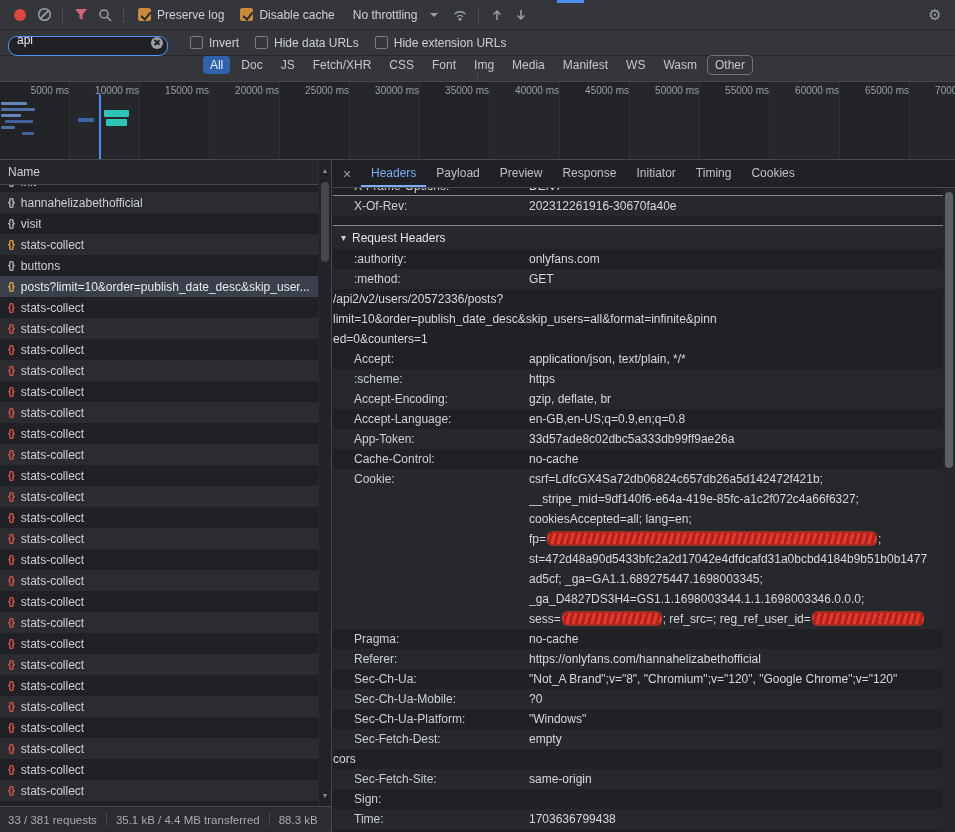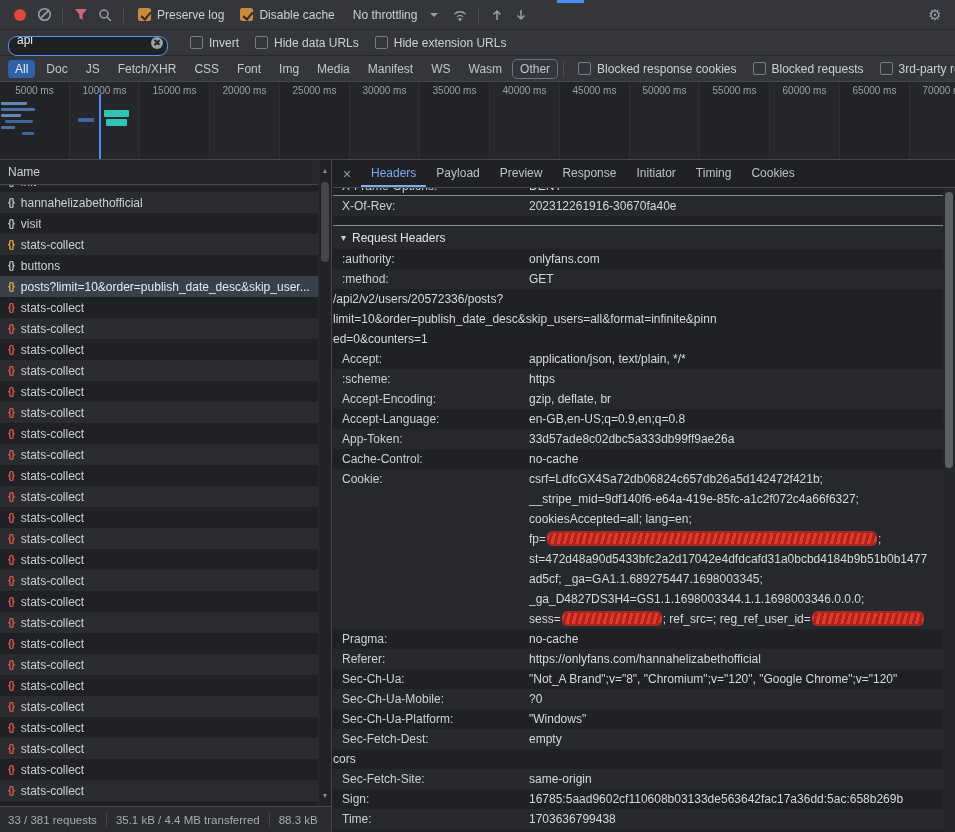--- a/index.html
+++ b/index.html
@@ -2,21 +2,21 @@
 <html><head>
 <meta charset="utf-8">
 <style>
   *{margin:0;padding:0;box-sizing:border-box;}
   html,body{width:955px;height:832px;}
   body{background:#202124;font-family:"Liberation Sans","DejaVu Sans",sans-serif;font-size:12px;color:#cdd0d4;position:relative;overflow:hidden;}
 
   .bar{position:absolute;left:0;right:0;display:flex;align-items:center;}
   #toolbar-main{top:0;height:30px;background:#34363b;border-bottom:1px solid #26272b;padding:0 8px;justify-content:center;}
   #filter-row{top:30px;height:26px;background:#34363b;border-bottom:1px solid #26272b;padding:0 6px;}
-  #type-row{top:56px;height:26px;background:#34363b;border-bottom:1px solid #47484c;padding:0 8px;}
+  #type-row{top:56px;height:26px;background:#34363b;border-bottom:1px solid #47484c;padding:0 8px;flex-direction:column;}
   #timeline{top:82px;height:78px;border-bottom:1px solid #47484c;overflow:hidden;background:#222327;display:block;}
 
   .ibtn{width:24px;height:24px;display:flex;align-items:center;justify-content:center;flex:none;}
   .rec-dot{width:12px;height:12px;border-radius:50%;background:#e0483e;}
   .tdiv{width:1px;height:16px;background:#4b4d52;margin:0 6px;flex:none;}
   .gear{font-size:15px;color:#9aa0a6;line-height:1;}
   .spacer{flex:1;}
   #top-strip{position:absolute;left:557px;top:0;width:27px;height:3px;background:#4d8df6;}
 
   .cb{display:flex;align-items:center;gap:6px;margin:0 8px;flex:none;}
@@ -35,21 +35,21 @@
   .clear-ic::before{transform:rotate(45deg);}
   .clear-ic::after{transform:rotate(-45deg);}
 
   #type-pills{display:flex;align-items:center;gap:4px;}
   .pill{padding:2px 7px;border-radius:4px;color:#c3c7cc;flex:none;white-space:nowrap;}
   .pill.sel{background:#2f62a8;color:#e4edfb;}
   .pill.foc{box-shadow:0 0 0 1px #70747c;}
 
   .tl-col{position:absolute;top:0;bottom:0;width:70px;border-right:1px solid #2e3035;}
   .tl-col.alt{background:rgba(255,255,255,0.02);}
-  .tl-label{position:absolute;top:3px;left:0;right:0;text-align:center;font-size:10px;color:#9aa0a6;white-space:nowrap;}
+  .tl-label{position:absolute;top:3px;left:0;right:0;text-align:right;font-size:10px;color:#9aa0a6;white-space:nowrap;}
   .tl-bar{position:absolute;border-radius:1px;}
 
   #left-col{position:absolute;left:0;top:160px;width:332px;bottom:0;border-right:1px solid #47484c;background:#202124;}
   #name-header{height:25px;border-bottom:1px solid #47484c;display:flex;align-items:center;padding-left:8px;background:#26272b;color:#cdd0d4;}
   #request-list{position:absolute;top:25px;left:0;right:13px;bottom:26px;overflow:hidden;}
   #request-list-rows{margin-top:-14px;}
   .req-row{height:21px;display:flex;align-items:center;gap:7px;padding-left:8px;white-space:nowrap;}
   .req-row.alt{background:#2a2c30;}
   .req-row.sel{background:#3a404b;color:#e8eaed;}
   .req-icon{font-size:10px;font-weight:bold;letter-spacing:-1px;flex:none;}
@@ -70,21 +70,21 @@
 
   #right-col{position:absolute;left:333px;top:160px;right:0;bottom:0;background:#202124;}
   #tab-bar{height:28px;border-bottom:1px solid #47484c;display:flex;align-items:center;}
   #close-detail{width:28px;text-align:center;font-size:14px;color:#9aa0a6;flex:none;}
   .tab{padding:0 10px;line-height:27px;color:#bdc1c6;height:100%;white-space:nowrap;}
   .tab.active{color:#7cacf8;box-shadow:inset 0 -2px 0 #7cacf8;}
 
   #headers-content{position:absolute;top:28px;left:0;right:12px;bottom:0;overflow:hidden;}
   .hdr-row{display:flex;align-items:flex-start;}
   .hdr-row.alt{background:#26282c;}
-  .hdr-key{width:196px;flex:none;padding-left:9px;line-height:20px;color:#ccd0d4;white-space:nowrap;}
+  .hdr-key{width:196px;flex:none;padding-left:21px;line-height:20px;color:#ccd0d4;white-space:nowrap;}
   .hdr-val{flex:1;min-width:0;}
   .hdr-line{line-height:20px;white-space:nowrap;overflow:hidden;color:#d6d9dc;}
   .hdr-row.partial{height:8px;overflow:hidden;border-bottom:1px solid #85888e;}
   .hdr-row.partial .hdr-key,.hdr-row.partial .hdr-line{margin-top:-12px;}
   .hdr-section{height:24px;margin-top:9px;border-top:1px solid #85888e;display:flex;align-items:center;gap:6px;padding-left:8px;background:#27282c;color:#e0e2e5;}
   .tri{font-size:10px;color:#cdd0d4;}
 
   #right-scroll{position:absolute;top:28px;right:0;width:12px;bottom:0;background:#26272a;}
   #right-scroll .thumb{position:absolute;left:2px;right:2px;top:4px;height:276px;background:#5c5f64;border-radius:4px;}
 
@@ -544,23 +544,20 @@
           </div>
         </div>
         <div class="hdr-row alt">
           <div class="hdr-key">Sec-Fetch-Site:</div>
           <div class="hdr-val">
             <div class="hdr-line">same-origin</div>
           </div>
         </div>
         <div class="hdr-row">
           <div class="hdr-key">Sign:</div>
-          <div class="hdr-val">
-            <div class="hdr-line">16785:5aad9602cf110608b03133de563642fac17a36dd:5ac:658b269b</div>
-          </div>
         </div>
         <div class="hdr-row alt">
           <div class="hdr-key">Time:</div>
           <div class="hdr-val">
             <div class="hdr-line">1703636799438</div>
           </div>
         </div>
       </div>
   </div>
   <div id="right-scroll" class="scrollbar">

